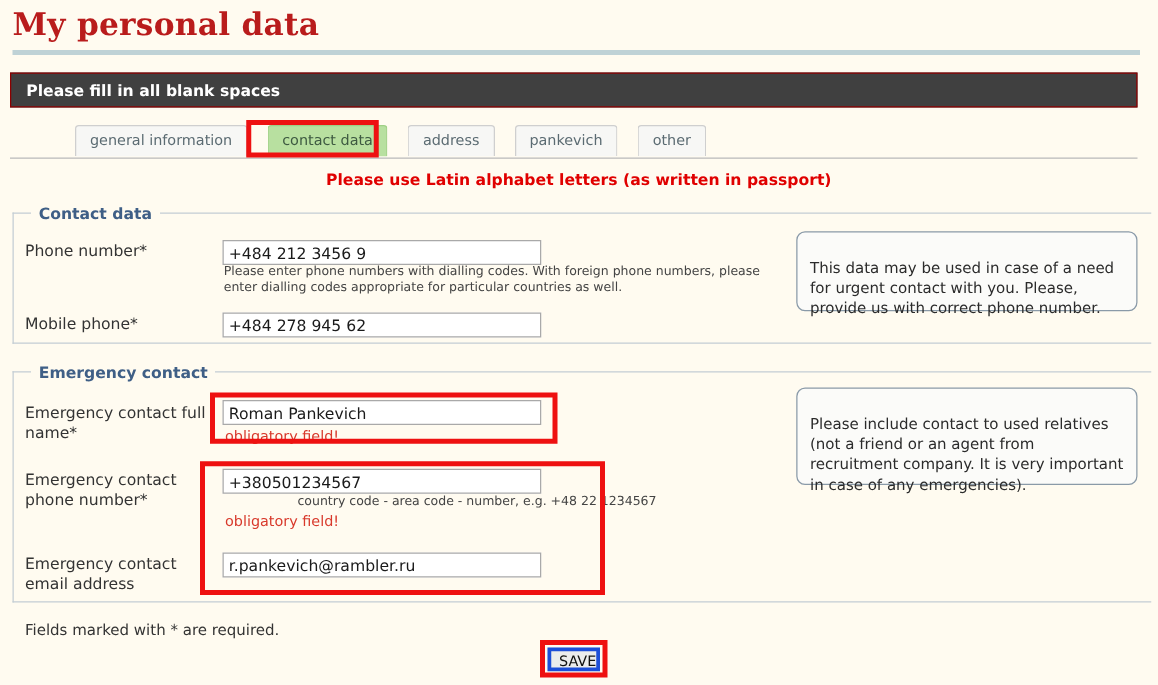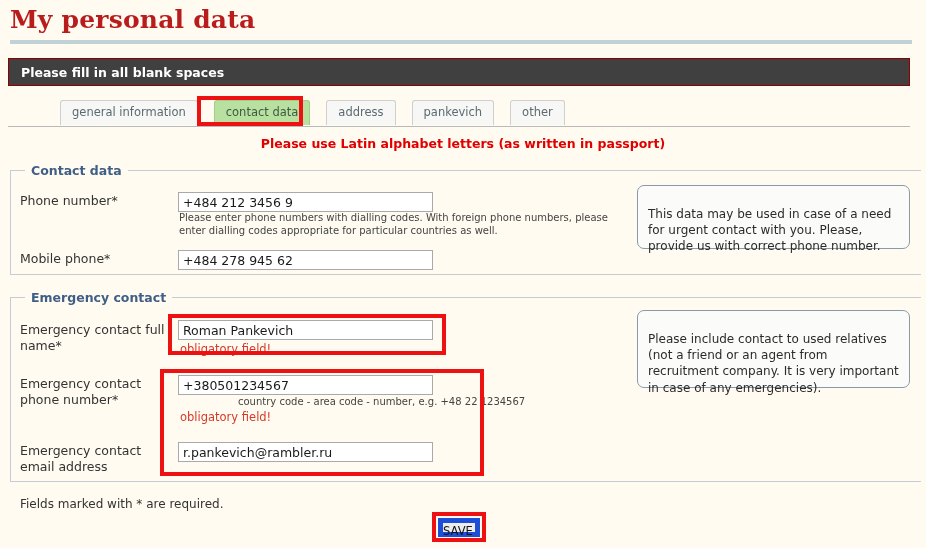--- a/index.html
+++ b/index.html
@@ -222,26 +222,26 @@
     font-size: 12px;
     color: #333333;
   }
   .save-button {
     position: absolute;
     left: 438px;
     top: 518px;
     width: 42px;
     height: 19px;
     background: #ececec;
-    border: 5px solid #1d4ed8;
+    border: 3px solid #1d4ed8;
     font-family: "DejaVu Sans", sans-serif;
     font-size: 11.5px;
     color: #111111;
     line-height: 17px;
-    text-align: left;
+    text-align: right;
     cursor: pointer;
     padding: 0;
   }
 </style>
 </head>
 <body>
 
 <h1 class="page-title">My personal data</h1>
 <div class="title-rule"></div>
 

